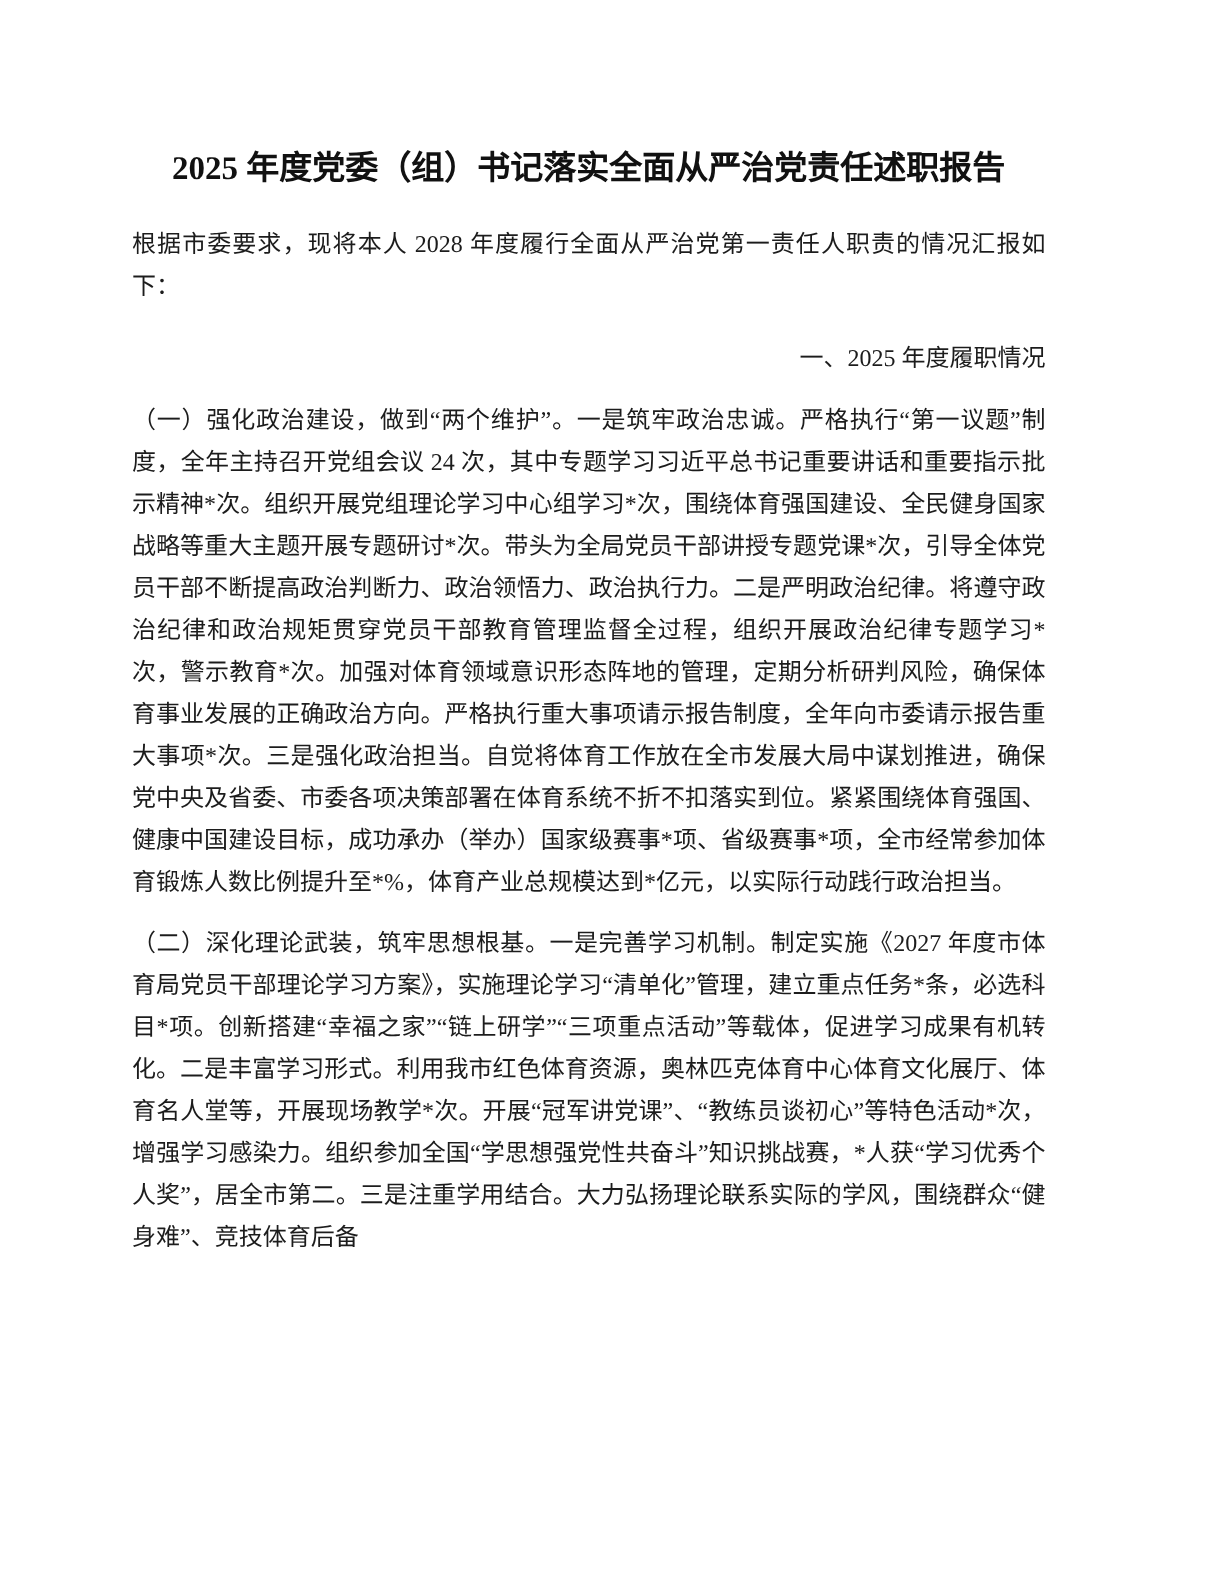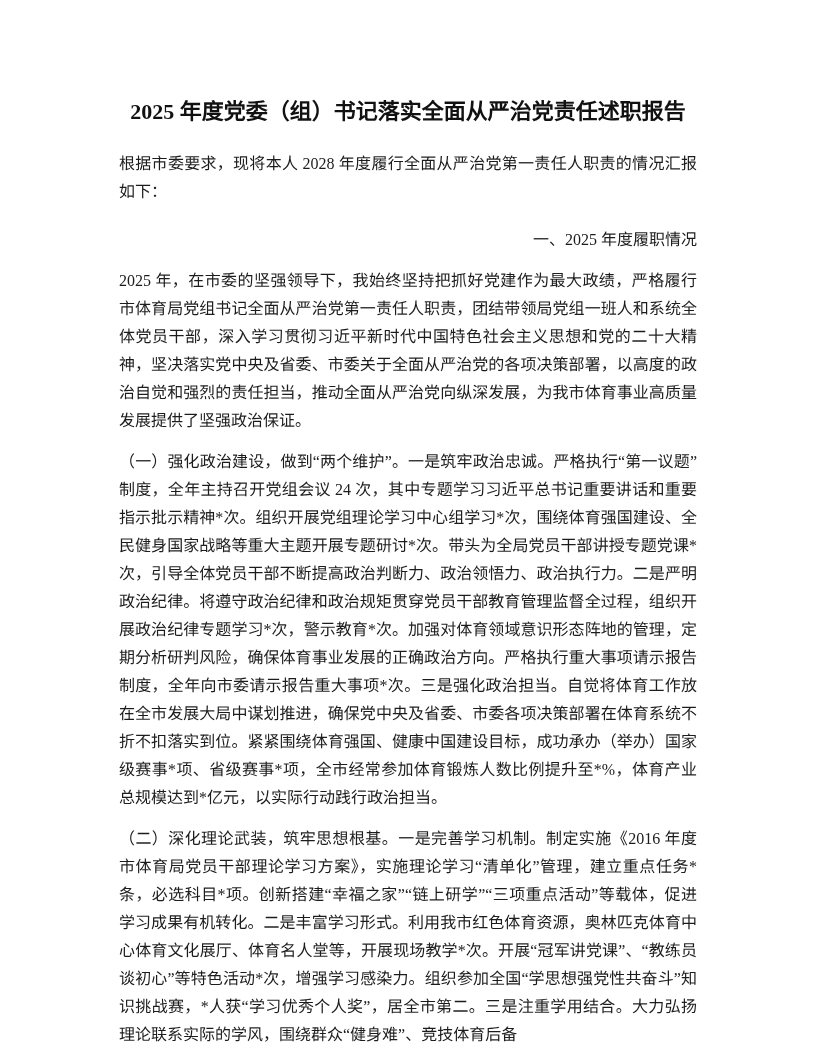--- a/index.html
+++ b/index.html
@@ -6,21 +6,21 @@
     margin: 0;
     padding: 0;
     background: #ffffff;
   }
   .page {
     position: relative;
     width: 816px;
     height: 1056px;
     margin: 0 auto;
     box-sizing: border-box;
-    padding: 92px 119px 40px 119px;
+    padding: 92px 119px 40px 88px;
     background: #ffffff;
     color: #1c1c1c;
     font-family: "Liberation Serif", "DejaVu Serif", serif;
     overflow: hidden;
   }
   .doc-title {
     font-size: 22px;
     font-weight: 700;
     line-height: 40px;
     text-align: center;
@@ -45,18 +45,17 @@
 </head>
 <body>
 
 <div class="page">
   <h1 class="doc-title">2025 年度党委（组）书记落实全面从严治党责任述职报告</h1>
 
   <p class="body-text">根据市委要求，现将本人 2028 年度履行全面从严治党第一责任人职责的情况汇报如下：</p>
 
   <h2 class="section-heading">一、2025 年度履职情况</h2>
 
-  <p class="body-text">2025 年，在市委的坚强领导下，我始终坚持把抓好党建作为最大政绩，严格履行市体育局党组书记全面从严治党第一责任人职责，团结带领局党组一班人和系统全体党员干部，深入学习贯彻习近平新时代中国特色社会主义思想和党的二十大精神，坚决落实党中央及省委、市委关于全面从严治党的各项决策部署，以高度的政治自觉和强烈的责任担当，推动全面从严治党向纵深发展，为我市体育事业高质量发展提供了坚强政治保证。</p>
 
   <p class="body-text">（一）强化政治建设，做到“两个维护”。一是筑牢政治忠诚。严格执行“第一议题”制度，全年主持召开党组会议 24 次，其中专题学习习近平总书记重要讲话和重要指示批示精神*次。组织开展党组理论学习中心组学习*次，围绕体育强国建设、全民健身国家战略等重大主题开展专题研讨*次。带头为全局党员干部讲授专题党课*次，引导全体党员干部不断提高政治判断力、政治领悟力、政治执行力。二是严明政治纪律。将遵守政治纪律和政治规矩贯穿党员干部教育管理监督全过程，组织开展政治纪律专题学习*次，警示教育*次。加强对体育领域意识形态阵地的管理，定期分析研判风险，确保体育事业发展的正确政治方向。严格执行重大事项请示报告制度，全年向市委请示报告重大事项*次。三是强化政治担当。自觉将体育工作放在全市发展大局中谋划推进，确保党中央及省委、市委各项决策部署在体育系统不折不扣落实到位。紧紧围绕体育强国、健康中国建设目标，成功承办（举办）国家级赛事*项、省级赛事*项，全市经常参加体育锻炼人数比例提升至*%，体育产业总规模达到*亿元，以实际行动践行政治担当。</p>
 
-  <p class="body-text">（二）深化理论武装，筑牢思想根基。一是完善学习机制。制定实施《2016 年度市体育局党员干部理论学习方案》，实施理论学习“清单化”管理，建立重点任务*条，必选科目*项。创新搭建“幸福之家”“链上研学”“三项重点活动”等载体，促进学习成果有机转化。二是丰富学习形式。利用我市红色体育资源，奥林匹克体育中心体育文化展厅、体育名人堂等，开展现场教学*次。开展“冠军讲党课”、“教练员谈初心”等特色活动*次，增强学习感染力。组织参加全国“学思想强党性共奋斗”知识挑战赛，*人获“学习优秀个人奖”，居全市第二。三是注重学用结合。大力弘扬理论联系实际的学风，围绕群众“健身难”、竞技体育后备</p>
+  <p class="body-text">（二）深化理论武装，筑牢思想根基。一是完善学习机制。制定实施《2027 年度市体育局党员干部理论学习方案》，实施理论学习“清单化”管理，建立重点任务*条，必选科目*项。创新搭建“幸福之家”“链上研学”“三项重点活动”等载体，促进学习成果有机转化。二是丰富学习形式。利用我市红色体育资源，奥林匹克体育中心体育文化展厅、体育名人堂等，开展现场教学*次。开展“冠军讲党课”、“教练员谈初心”等特色活动*次，增强学习感染力。组织参加全国“学思想强党性共奋斗”知识挑战赛，*人获“学习优秀个人奖”，居全市第二。三是注重学用结合。大力弘扬理论联系实际的学风，围绕群众“健身难”、竞技体育后备</p>
 </div>
 
 </body></html>

